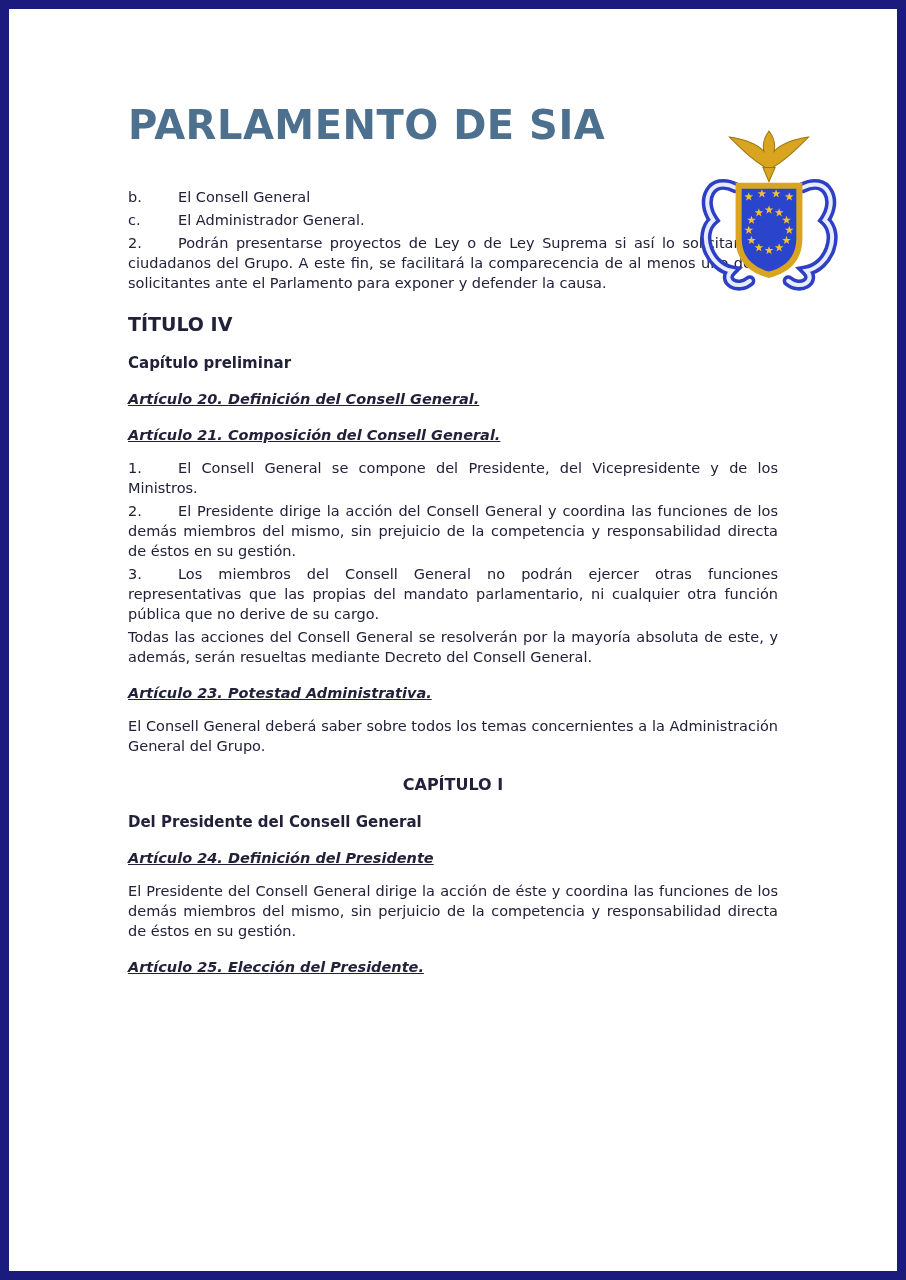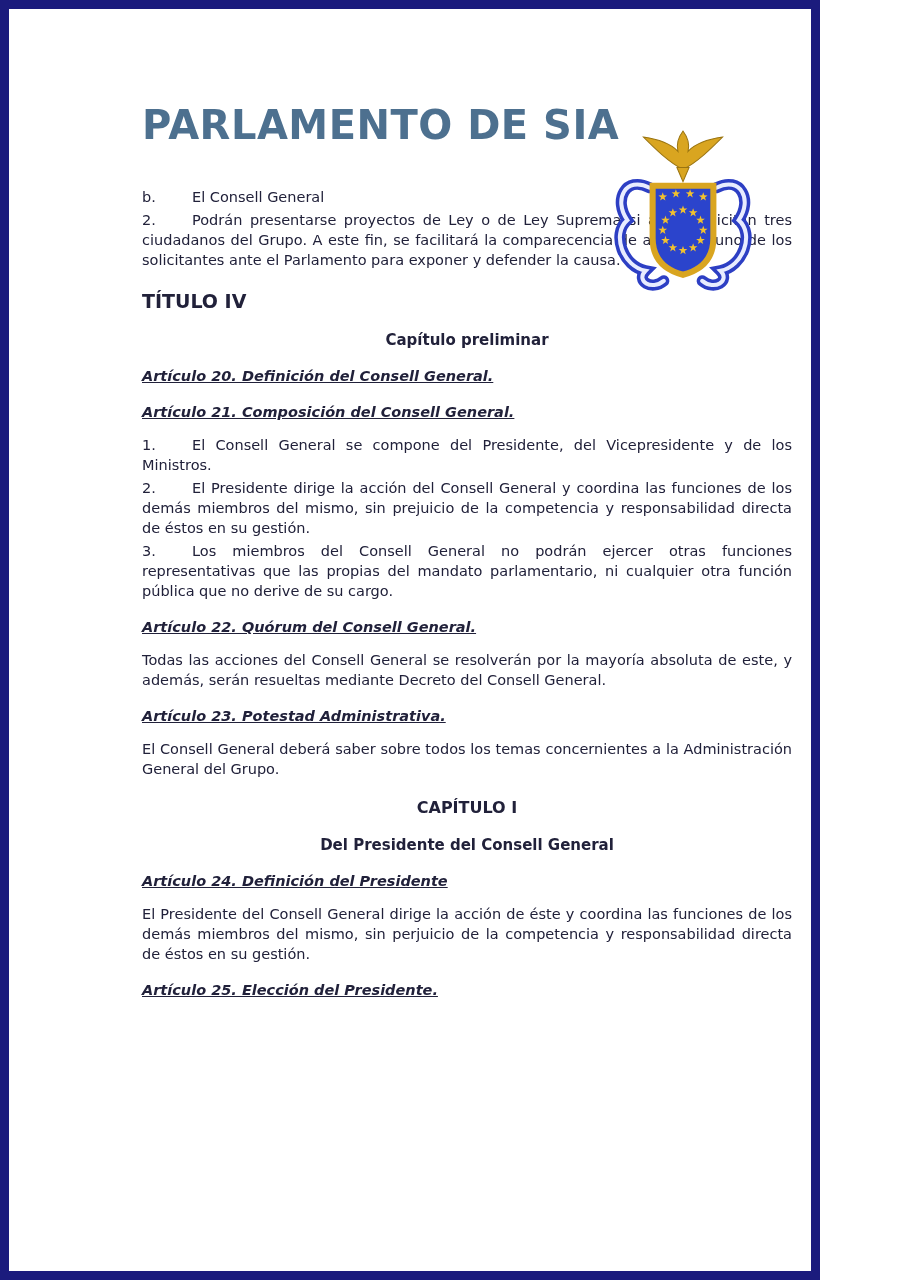--- a/index.html
+++ b/index.html
@@ -1,26 +1,25 @@
 <!DOCTYPE html>
 <html><head>
 <meta charset="utf-8">
 <style>
   html, body { margin: 0; padding: 0; background: #ffffff; }
   .page {
-    width: 820px;
+    width: 906px;
     height: 1280px;
     box-sizing: border-box;
     border: 9px solid #1b1b7d;
     background: #ffffff;
     overflow: hidden;
     position: relative;
     font-family: "DejaVu Sans", "Liberation Sans", sans-serif;
     color: #21213a;
-    padding-left: 14px;
   }
   .header { position: relative; }
   .doc-title {
     margin: 92px 0 0 119px;
     font-size: 40px;
     line-height: 48px;
     font-weight: bold;
     letter-spacing: 0.5px;
     color: #4d708f;
   }
@@ -49,21 +48,20 @@
     margin: 19px 0 17px 0;
   }
   .chapter {
     text-align: center;
     font-weight: bold;
     font-size: 16px;
     line-height: 22px;
     margin: 18px 0 12px 0;
   }
   .section, .subtitle {
-    text-align: center;
     font-weight: bold;
     font-size: 15px;
     line-height: 20px;
     margin: 16px 0;
   }
   .article {
     font-weight: bold;
     font-size: 14.5px;
     line-height: 20px;
     text-decoration: underline;
@@ -117,29 +115,29 @@
         <use href="#star" x="68" y="64"></use>
         <use href="#star" x="82" y="64"></use>
         <use href="#star" x="95" y="67"></use>
       </g>
     </svg>
   </div>
 
   <main class="content">
 
   <p class="blk item"><span class="num">b.</span><span>El Consell General</span></p>
+      <p class="blk item"><span class="num">c.</span><span>El Administrador General.</span></p>
       <p class="blk item"><span class="num">2.</span><span>Podrán presentarse proyectos de Ley o de Ley Suprema si así lo solicitan tres ciudadanos del Grupo. A este fin, se facilitará la comparecencia de al menos uno de los solicitantes ante el Parlamento para exponer y defender la causa.</span></p>
       <div class="blk title">TÍTULO IV</div>
       <div class="blk subtitle">Capítulo preliminar</div>
       <div class="blk article">Artículo 20. Definición del Consell General.</div>
       <div class="blk article">Artículo 21. Composición del Consell General.</div>
       <p class="blk item"><span class="num">1.</span><span>El Consell General se compone del Presidente, del Vicepresidente y de los Ministros.</span></p>
       <p class="blk item"><span class="num">2.</span><span>El Presidente dirige la acción del Consell General y coordina las funciones de los demás miembros del mismo, sin prejuicio de la competencia y responsabilidad directa de éstos en su gestión.</span></p>
       <p class="blk item"><span class="num">3.</span><span>Los miembros del Consell General no podrán ejercer otras funciones representativas que las propias del mandato parlamentario, ni cualquier otra función pública que no derive de su cargo.</span></p>
-      <div class="blk article">Artículo 22. Quórum del Consell General.</div>
       <p class="blk para">Todas las acciones del Consell General se resolverán por la mayoría absoluta de este, y además, serán resueltas mediante Decreto del Consell General.</p>
       <div class="blk article">Artículo 23. Potestad Administrativa.</div>
       <p class="blk para">El Consell General deberá saber sobre todos los temas concernientes a la Administración General del Grupo.</p>
       <div class="blk chapter">CAPÍTULO I</div>
       <div class="blk section">Del Presidente del Consell General</div>
       <div class="blk article">Artículo 24. Definición del Presidente</div>
       <p class="blk para">El Presidente del Consell General dirige la acción de éste y coordina las funciones de los demás miembros del mismo, sin perjuicio de la competencia y responsabilidad directa de éstos en su gestión.</p>
       <div class="blk article">Artículo 25. Elección del Presidente.</div>
     </main>
 

